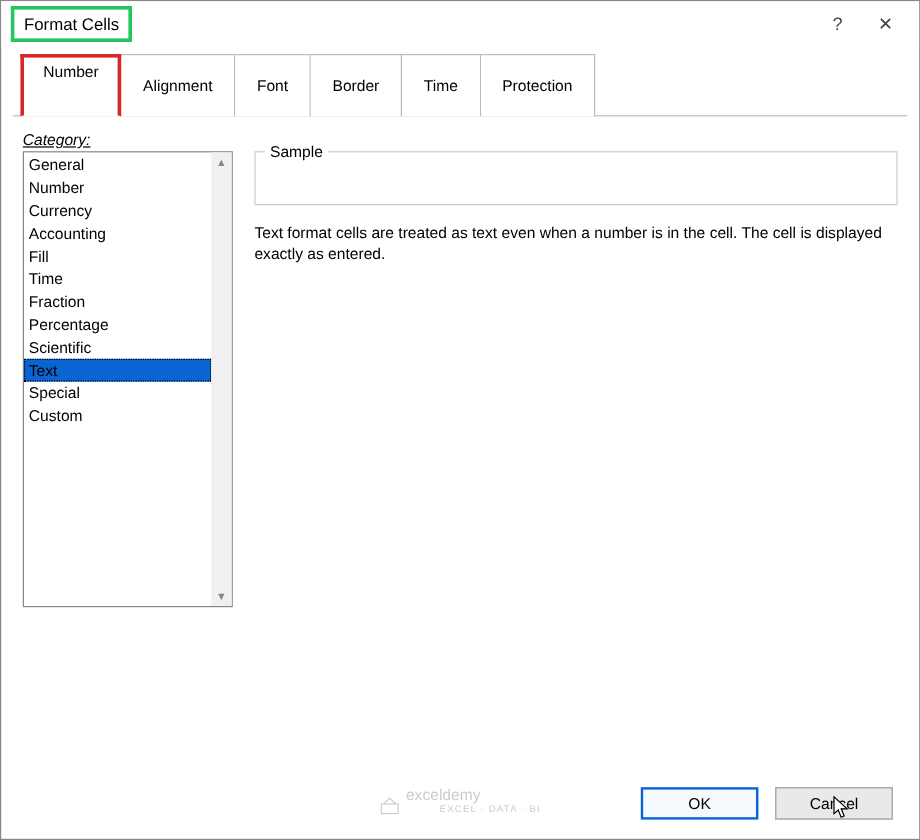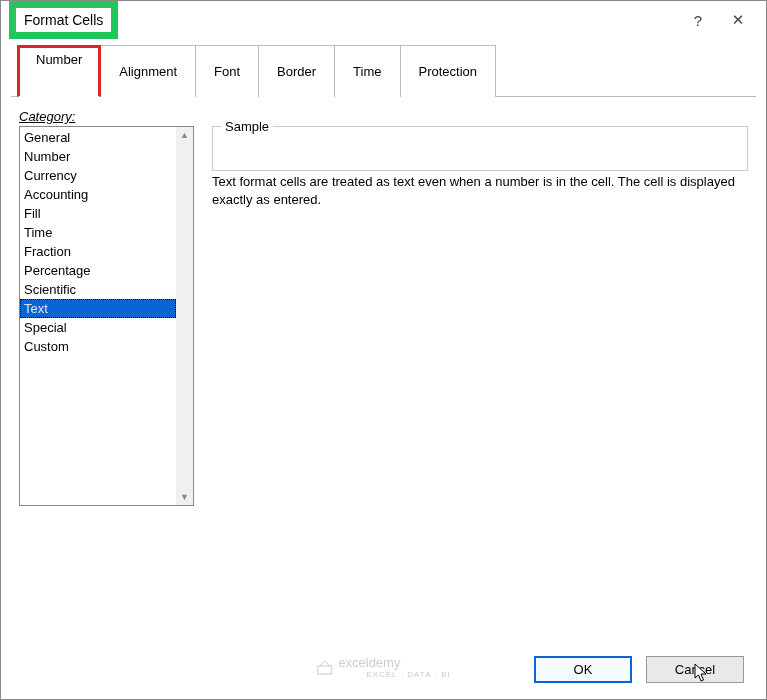--- a/index.html
+++ b/index.html
@@ -15,21 +15,21 @@
 }
 .titlebar {
   display: flex;
   align-items: center;
   height: 38px;
   padding: 0 8px;
   background: #fff;
 }
 .title {
   padding: 4px 8px;
-  border: 7px solid #22c55e;
+  border: 3px solid #22c55e;
   font-size: 14px;
 }
 .title-spacer { flex: 1; }
 .title-btn {
   width: 40px;
   height: 30px;
   display: flex;
   align-items: center;
   justify-content: center;
   font-size: 15px;
@@ -86,21 +86,21 @@
 }
 .list-items { flex: 1; padding: 1px 0; }
 .list-item {
   padding: 1px 4px;
   font-size: 13px;
   cursor: pointer;
   line-height: 17px;
 }
 .list-item.selected {
   background: #0a64d1;
-  color: #e5e5e5;
+  color: #000000;
   outline: 1px dotted #000;
   outline-offset: -1px;
 }
 .scrollbar {
   width: 17px;
   background: #f0f0f0;
   display: flex;
   flex-direction: column;
   justify-content: space-between;
   align-items: center;
@@ -115,21 +115,21 @@
   border: 1px solid #ccc;
   padding: 0 8px;
   height: 52px;
   position: relative;
 }
 .sample-legend {
   font-size: 13px;
   padding: 0 4px;
 }
 .desc {
-  margin-top: 2px;
+  margin-top: 14px;
   font-size: 13px;
   line-height: 18px;
 }
 .footer {
   position: absolute;
   bottom: 16px;
   right: 22px;
   display: flex;
   gap: 14px;
   align-items: center;
@@ -151,21 +151,21 @@
   position: relative;
 }
 .watermark {
   position: absolute;
   bottom: 20px;
   left: 50%;
   transform: translateX(-50%);
   color: #ccc;
   font-size: 13px;
   display: flex;
-  align-items: center;
+  align-items: flex-end;
   gap: 6px;
 }
 .watermark .sub { font-size: 8px; letter-spacing: 1px; margin-left: 28px; }
 .cursor-svg {
   position: absolute;
   bottom: 14px;
   right: 56px;
   width: 16px;
   height: 22px;
   pointer-events: none;

